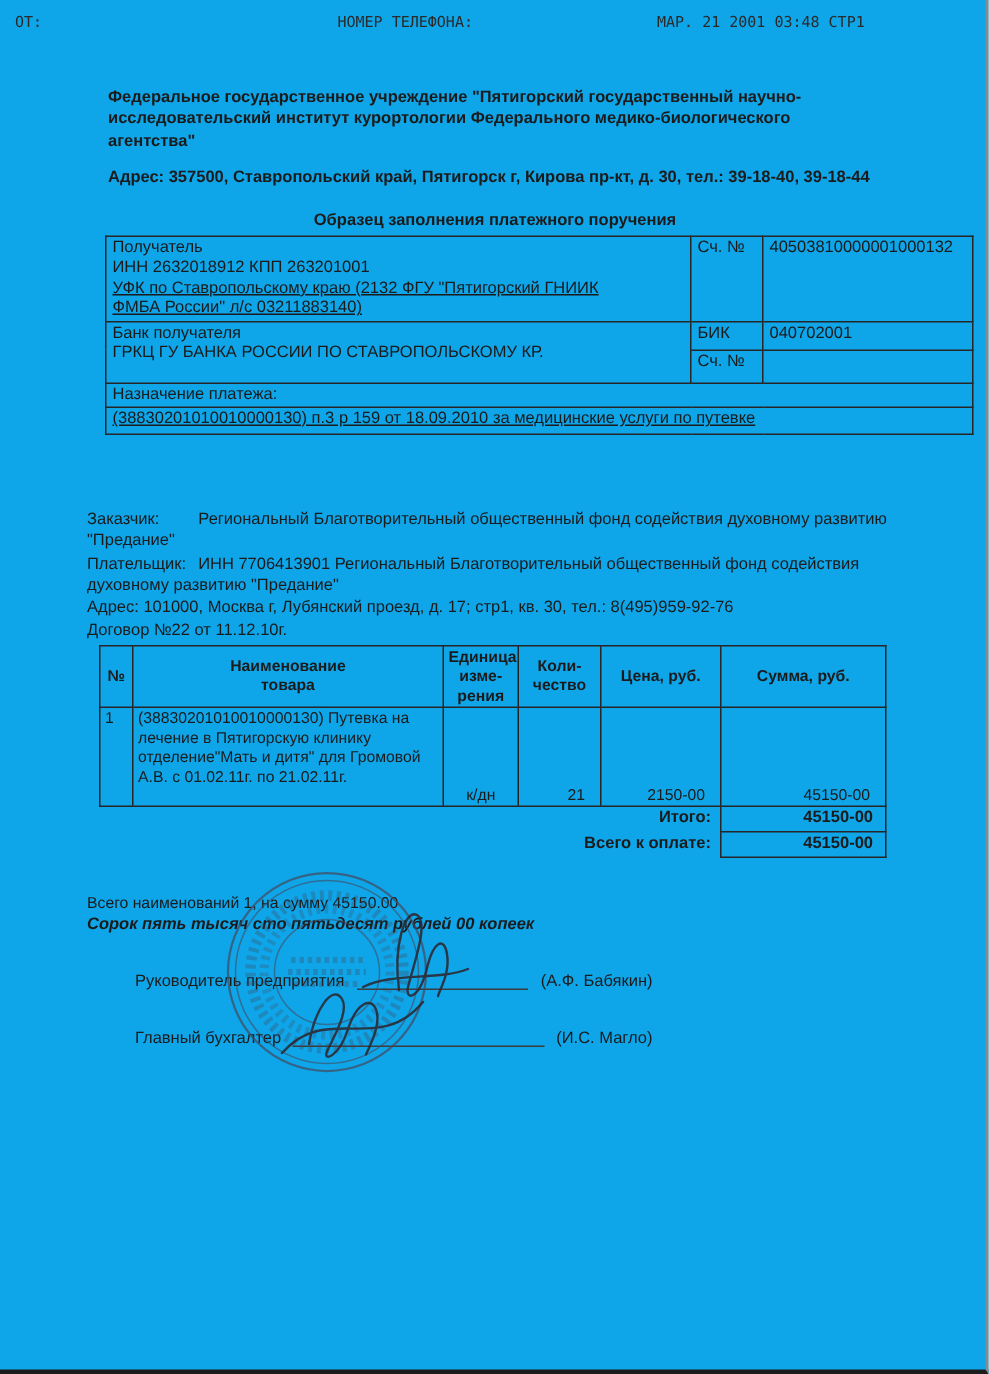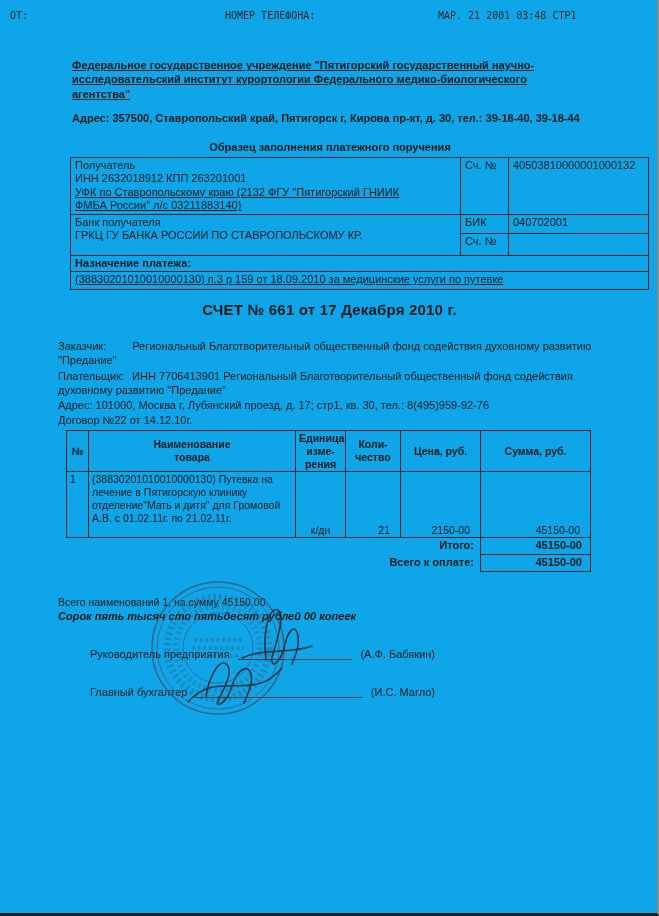--- a/index.html
+++ b/index.html
@@ -11,34 +11,34 @@
     border-right:2px solid #8a8a8a; border-bottom:3px solid #1c1c1c;
   }
   
   .fax-header { position:absolute; top:10px; left:0; width:100%; height:14px;
     font-family:"DejaVu Sans Mono", monospace; font-size:10px; color:#2a2a2a; }
   .fax-from  { position:absolute; left:10px;  top:0; }
   .fax-phone { position:absolute; left:225px; top:0; }
   .fax-ts    { position:absolute; left:438px; top:0; }
   
   .org-name { position:absolute; top:58px; left:72px; width:508px;
-    font-size:11px; font-weight:bold; line-height:1.3; text-decoration:underline; }
+    font-size:11px; font-weight:bold; line-height:1.3; }
   .org-address { position:absolute; top:112px; left:72px; width:560px;
     font-size:11px; font-weight:bold; }
   .sample-title { position:absolute; top:141px; left:70px; width:520px;
     text-align:center; font-size:11px; font-weight:bold; }
   
   .bank-table { position:absolute; top:157px; left:70px; width:578px;
     border-collapse:collapse; table-layout:fixed; }
   .bank-table td { border:1px solid #262626; font-size:11px; line-height:1.22;
     padding:1px 4px; vertical-align:top; overflow:hidden; }
   .bank-table .row-recipient td { height:56px; }
   .bank-table .row-bik td { height:19px; }
   .bank-table .row-corr td { height:22px; }
-  .bank-table .purpose-label { height:16px; font-weight:bold; }
+  .bank-table .purpose-label { height:16px; font-weight:normal; }
   .bank-table .purpose-text { height:18px; }
   .bank-table .wrap-narrow { max-width:330px; }
   .bank-table .wrap-bank { max-width:318px; }
   .u { text-decoration:underline; }
   
   .invoice-title { position:absolute; top:301px; left:0; width:659px;
     text-align:center; font-size:15px; font-weight:bold; letter-spacing:.2px; }
   
   .parties { position:absolute; top:339px; left:58px; width:552px;
     font-size:11px; line-height:1.3; }
@@ -124,31 +124,30 @@
       <td colspan="3" class="purpose-label">Назначение платежа:</td>
     </tr>
     <tr>
       <td colspan="3" class="purpose-text">
         <span class="u">(38830201010010000130) п.3 р 159 от 18.09.2010 за медицинские услуги по путевке</span>
       </td>
     </tr>
   </tbody>
     </table>
 
-  <div class="invoice-title">СЧЕТ № 661 от 17 Декабря 2010 г.</div>
 
   <div class="parties">
     <p>
       <span class="lbl-wide">Заказчик:</span><span>Региональный Благотворительный общественный фонд содействия духовному развитию "Предание"</span>
     </p>
     <p>
       <span class="lbl-tight">Плательщик:</span><span>ИНН 7706413901    Региональный Благотворительный общественный фонд содействия духовному развитию "Предание"</span>
     </p>
     <p>Адрес: 101000, Москва г, Лубянский проезд, д. 17; стр1, кв. 30, тел.: 8(495)959-92-76</p>
-    <p>Договор №22 от 14.12.10г.</p>
+    <p>Договор №22 от 11.12.10г.</p>
   </div>
 
   <table class="items-table">
     <colgroup>
       <col style="width:22px">
         <col style="width:207px">
         <col style="width:50px">
       <col style="width:55px">
         <col style="width:80px">
         <col style="width:110px">

